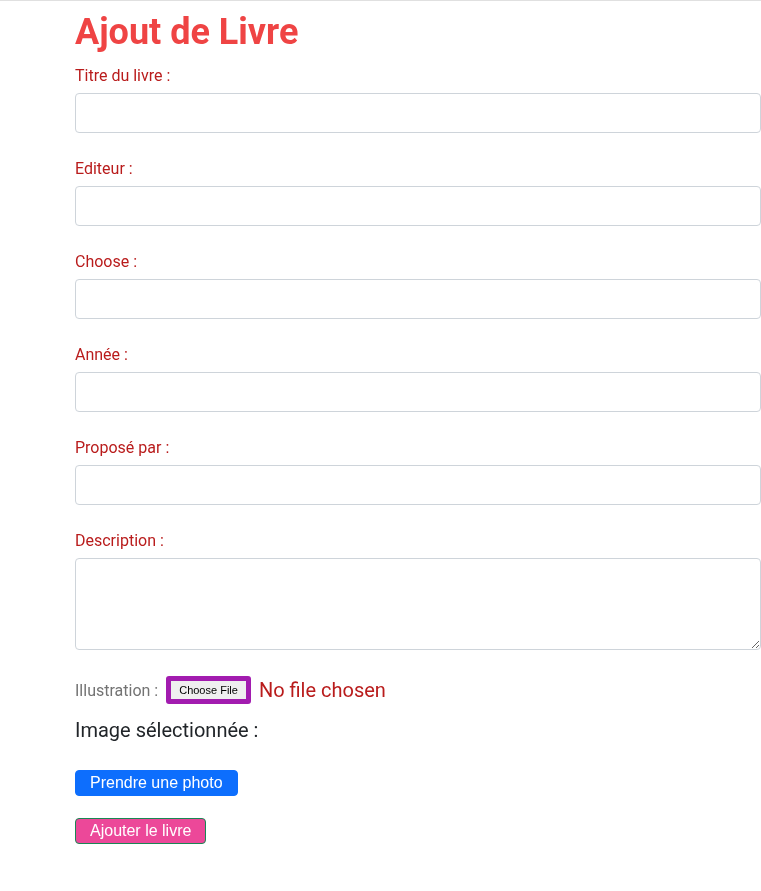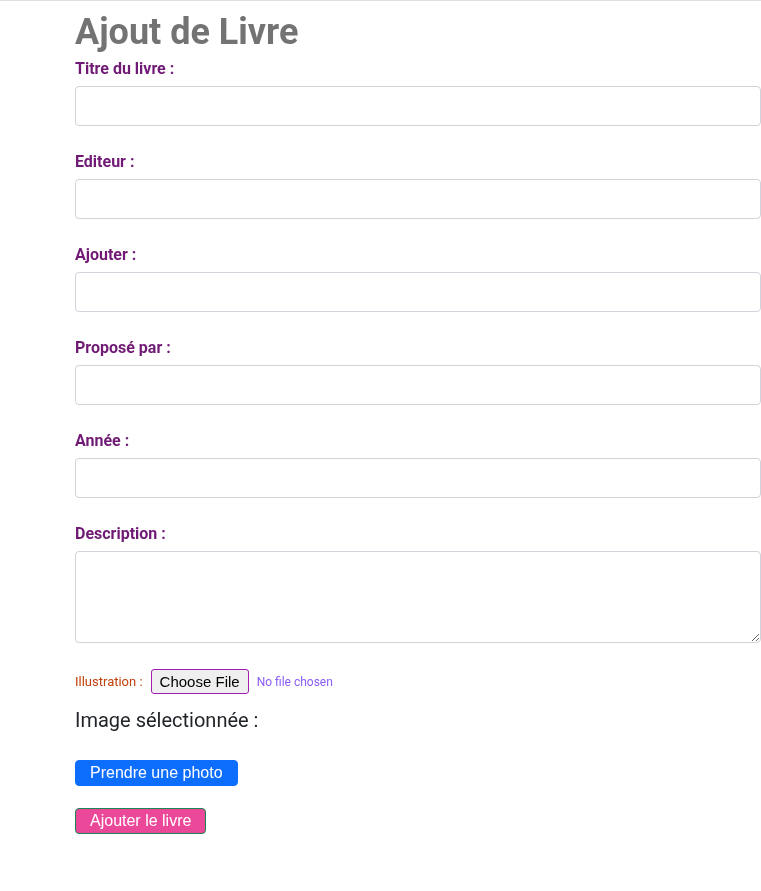--- a/index.html
+++ b/index.html
@@ -13,32 +13,31 @@
       background: #fff;
       border-top: 1px solid #e0e0e0;
     }
     .container {
       padding: 10px 0 30px 75px;
       max-width: 800px;
     }
     h1 {
       font-size: 36px;
       font-weight: 700;
-      margin-bottom: 6px;
-      color: #737373;
+      margin-bottom: 13px;
+      color: #ef4444;
     }
     .form-group {
       margin-bottom: 26px;
     }
     label.field-label {
       display: block;
       font-size: 16px;
-      color: #701a75;
+      color: #b91c1c;
       margin-bottom: 8px;
-      font-weight: bold;
     }
     .form-control {
       display: block;
       width: 100%;
       padding: 8px 12px;
       font-size: 16px;
       line-height: 1.5;
       color: #495057;
       background-color: #fff;
       border: 1px solid #ced4da;
@@ -49,35 +48,35 @@
       height: 92px;
       resize: vertical;
     }
     .inline-row {
       display: flex;
       align-items: center;
       gap: 8px;
       margin-bottom: 14px;
     }
     .inline-label {
-      font-size: 13px;
-      color: #c2410c;
+      font-size: 16px;
+      color: #737373;
     }
     .file-btn {
       font-family: Arial, sans-serif;
-      font-size: 15px;
+      font-size: 11px;
       padding: 3px 8px;
       background: #efefef;
-      border: 1px solid #a21caf;
+      border: 5px solid #a21caf;
       border-radius: 3px;
       cursor: pointer;
     }
     .file-status {
-      font-size: 12px;
-      color: #8b5cf6;
+      font-size: 20px;
+      color: #b91c1c;
     }
     .selected-image-label {
       font-size: 20px;
       margin-bottom: 28px;
     }
     .btn {
       display: inline-block;
       font-size: 16px;
       font-weight: 400;
       line-height: 1.5;
@@ -110,31 +109,31 @@
     <label class="field-label">Titre du livre :</label>
     <input type="text" class="form-control" value="" style="">
   </div>
 
   <div class="form-group">
     <label class="field-label">Editeur :</label>
     <input type="text" class="form-control" value="" style="">
   </div>
 
   <div class="form-group">
-    <label class="field-label">Ajouter :</label>
+    <label class="field-label">Choose :</label>
+    <input type="text" class="form-control" value="" style="">
+  </div>
+
+  <div class="form-group">
+    <label class="field-label">Année :</label>
     <input type="text" class="form-control" value="" style="">
   </div>
 
   <div class="form-group">
     <label class="field-label">Proposé par :</label>
-    <input type="text" class="form-control" value="" style="">
-  </div>
-
-  <div class="form-group">
-    <label class="field-label">Année :</label>
     <input type="text" class="form-control" value="" style="">
   </div>
 
   <div class="form-group">
     <label class="field-label">Description :</label>
     <textarea class="form-control" style=""></textarea>
   </div>
 
   <div class="inline-row">
     <span class="inline-label">Illustration :</span>

